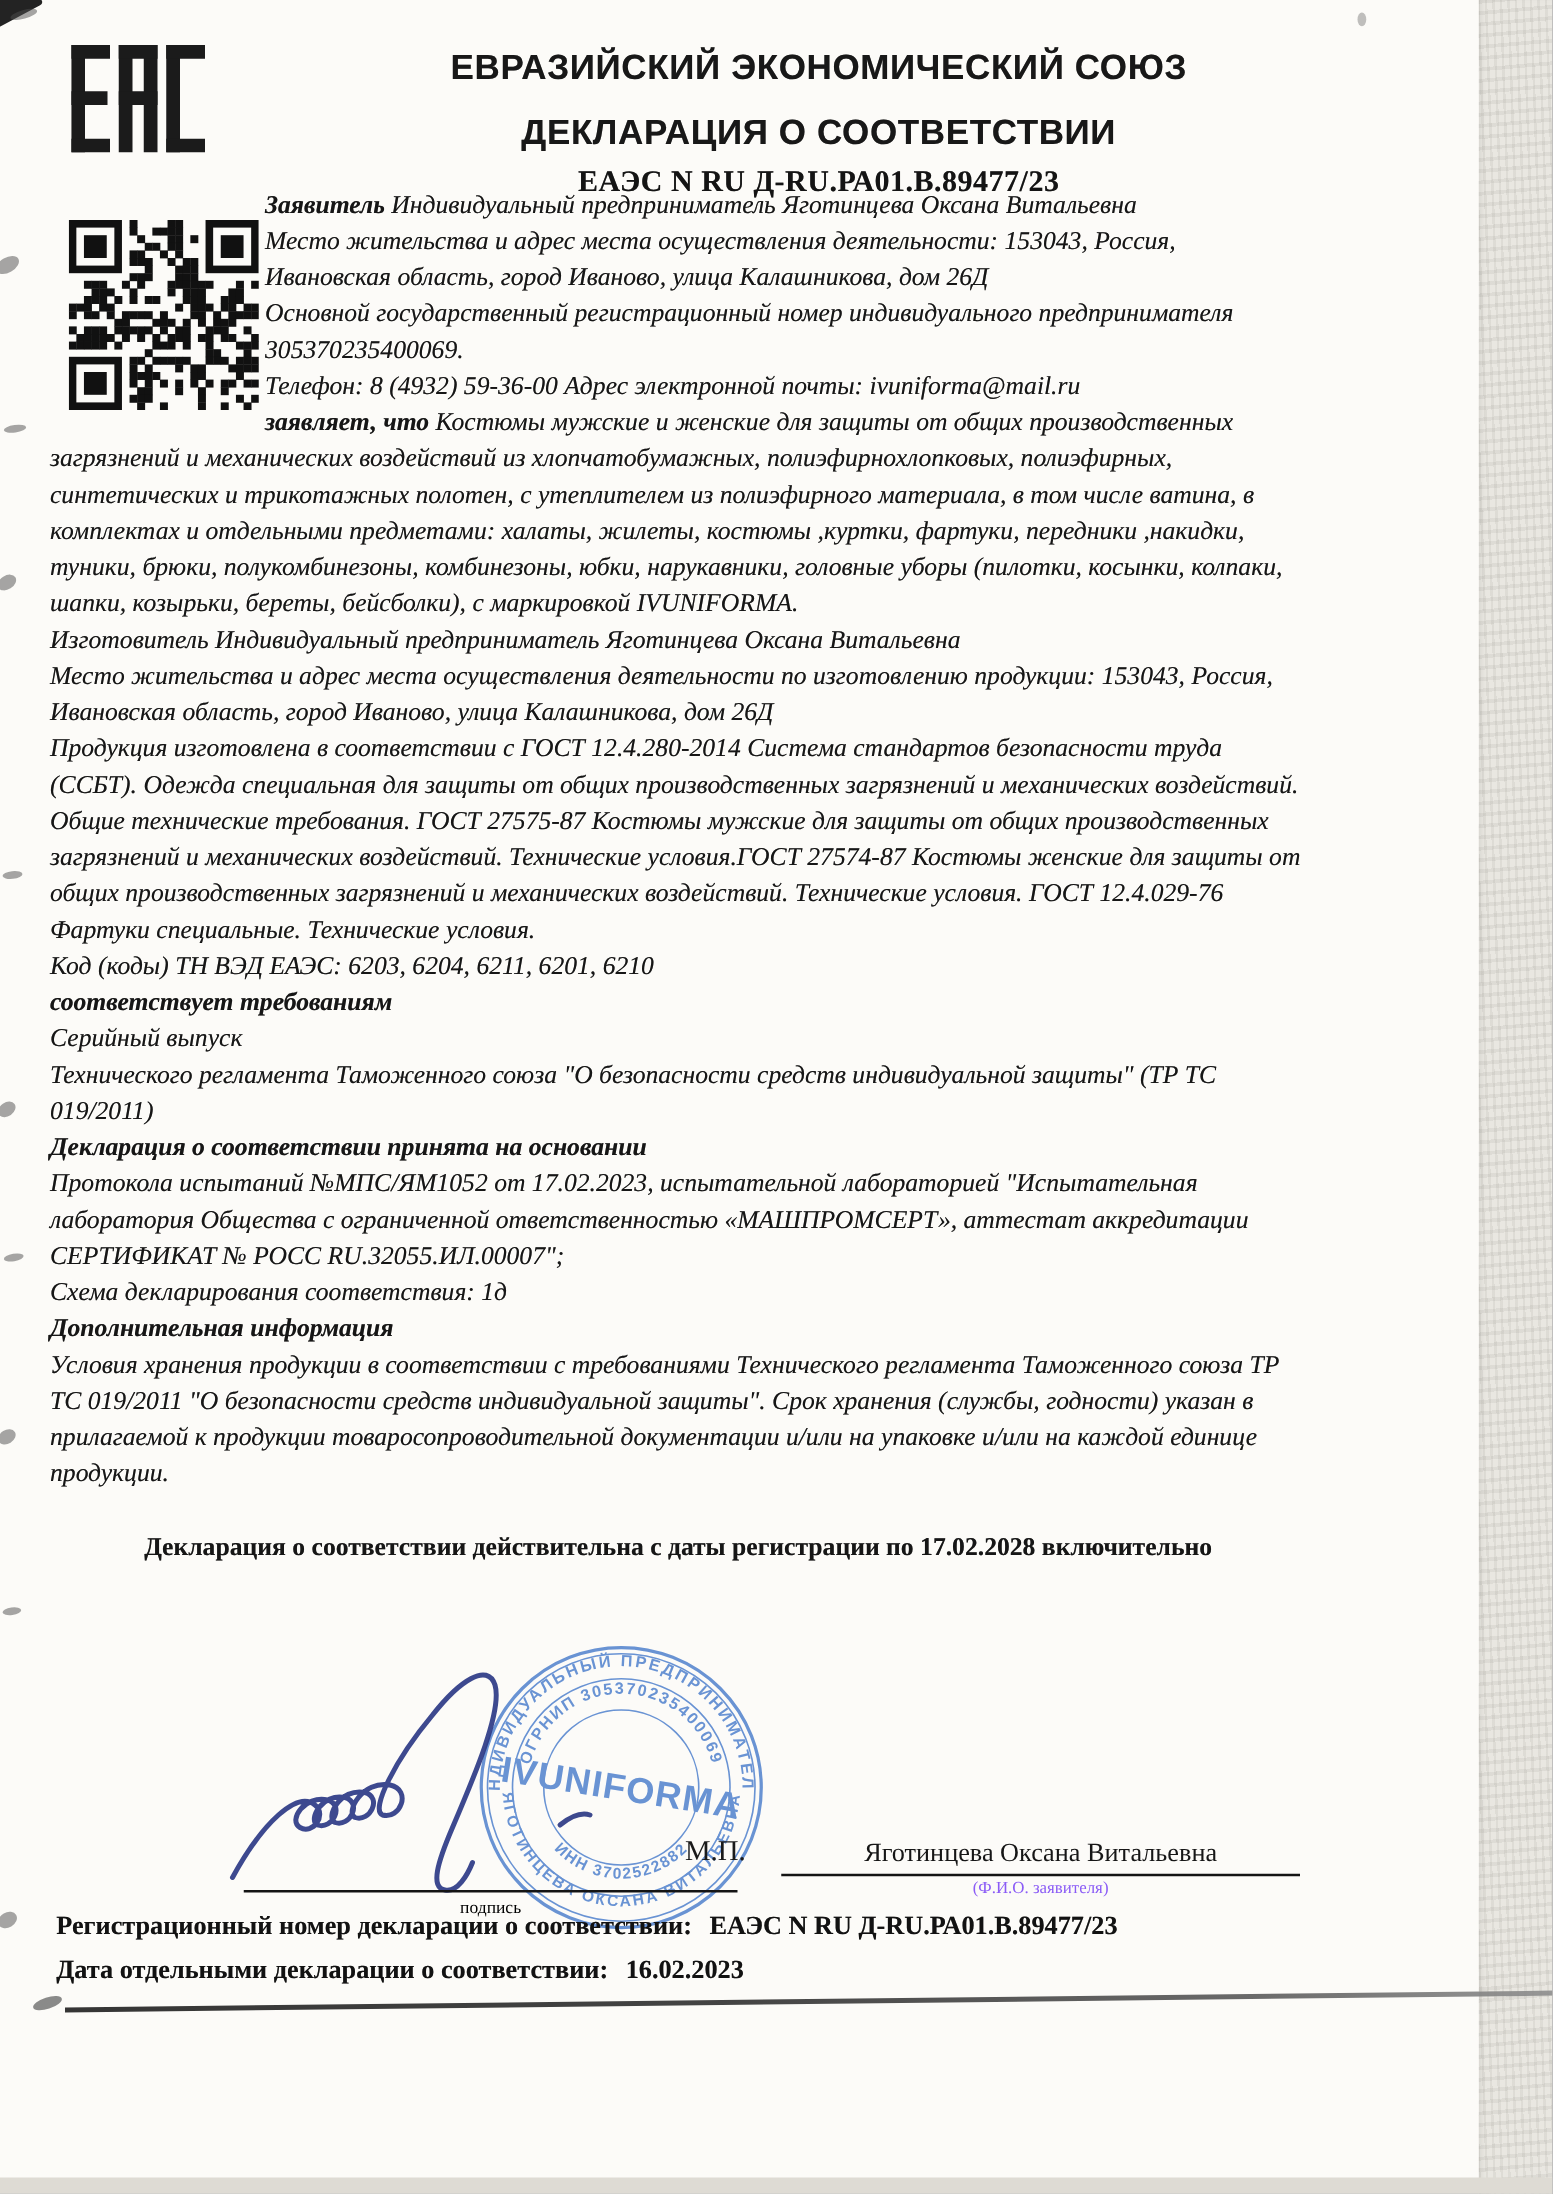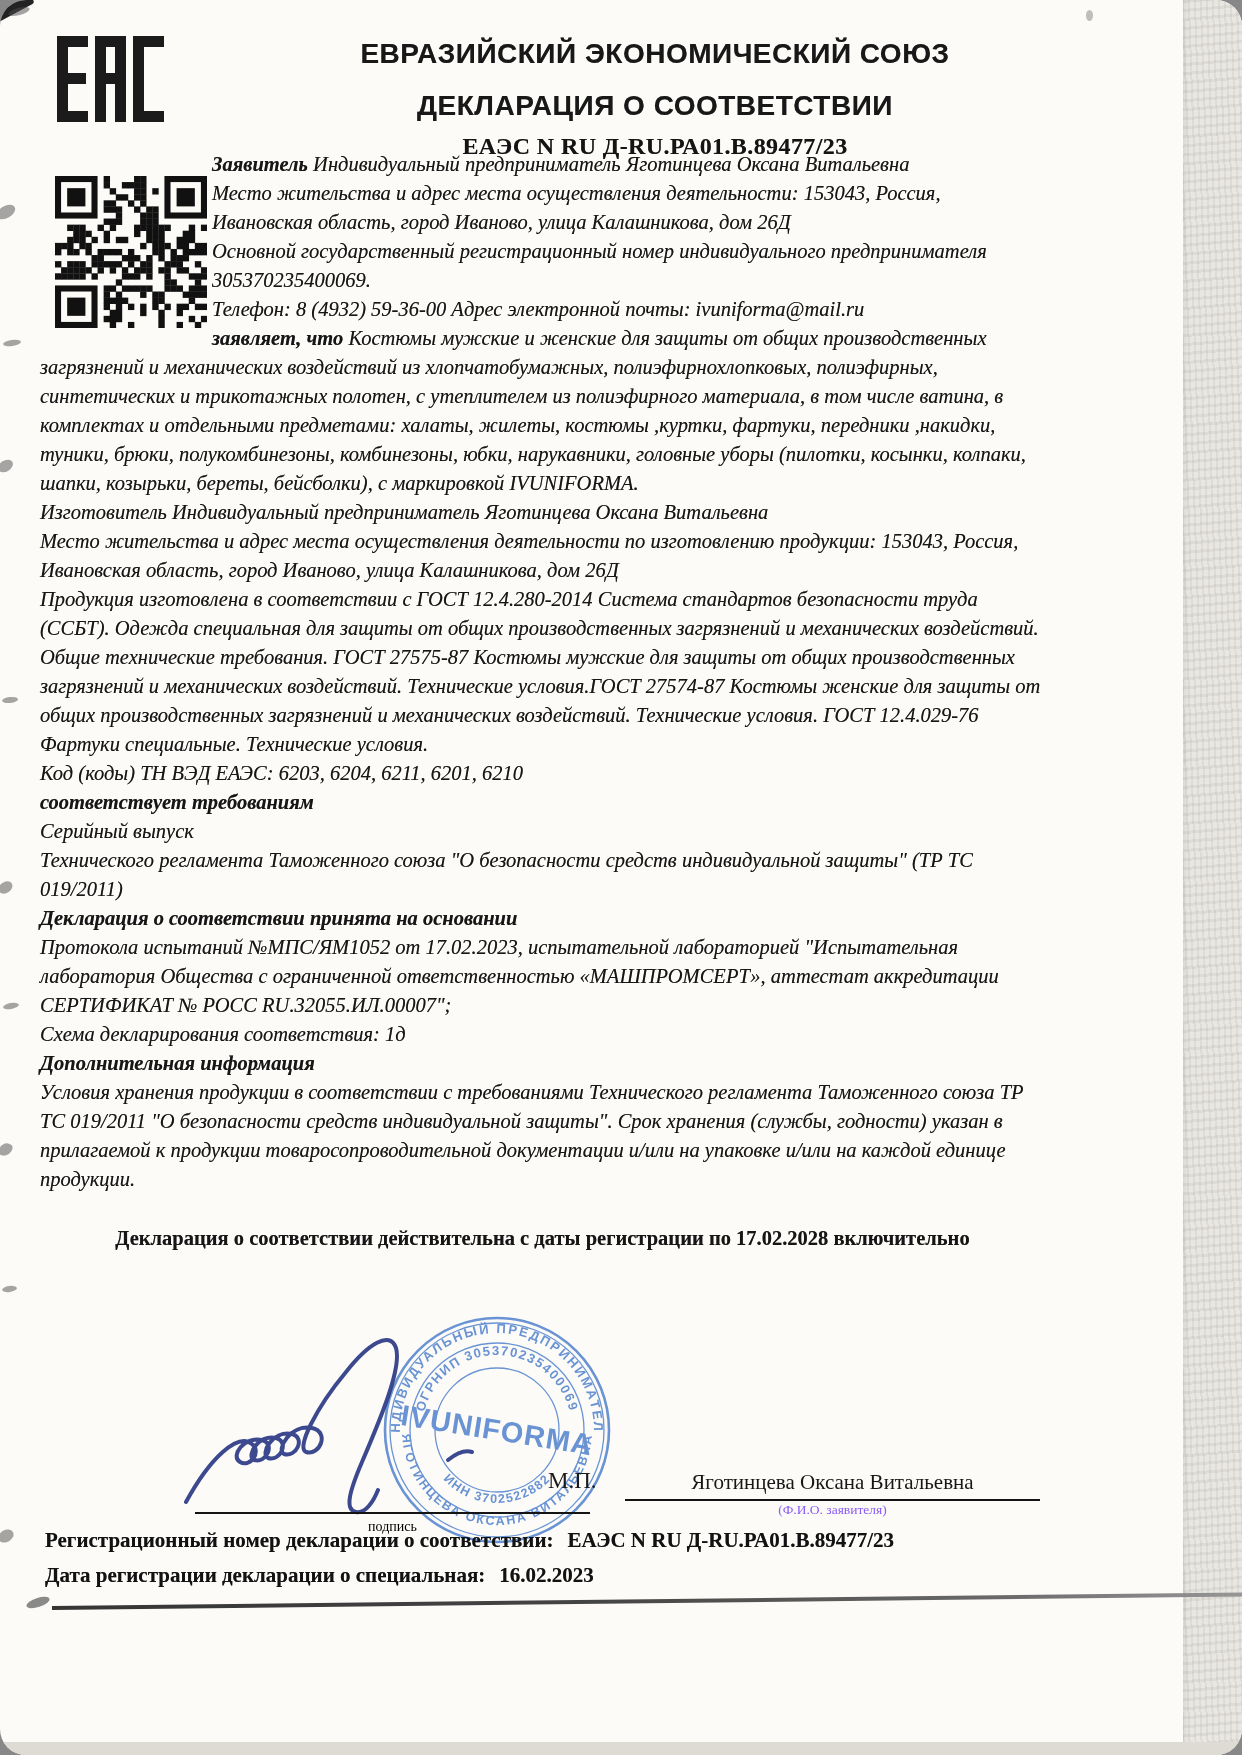--- a/index.html
+++ b/index.html
@@ -1,19 +1,19 @@
 <!DOCTYPE html>
 <html><head>
 <meta charset="utf-8">
 <style>
   html,body{margin:0;padding:0;background:#888;}
   .page{
     position:relative;width:1242px;height:1755px;margin:0 auto;
     background:#fcfbf8;overflow:hidden;
-    font-family:"Liberation Serif","DejaVu Serif",serif;color:#1d1d1d;border-radius:26px;
+    font-family:"Liberation Serif","DejaVu Serif",serif;color:#1d1d1d;
   }
   
   .right-band{
     position:absolute;top:0;right:0;width:59px;height:100%;
     background:
       repeating-linear-gradient(175deg, rgba(120,118,110,.10) 0 3px, rgba(0,0,0,0) 3px 9px),
       repeating-linear-gradient(88deg, rgba(140,138,128,.12) 0 2px, rgba(0,0,0,0) 2px 6px),
       #e9e7e1;
     box-shadow:inset 4px 0 6px -3px rgba(0,0,0,.10);
   }
@@ -409,16 +409,16 @@
   <div class="name-wrap">
     <div class="name">Яготинцева Оксана Витальевна</div>
     <div class="name-line"></div>
     <div class="fio-caption">(Ф.И.О. заявителя)</div>
   </div>
 
   <div class="foot-line fl1">
     <span>Регистрационный номер декларации о соответствии:</span><span class="val">ЕАЭС N RU Д-RU.РА01.В.89477/23</span>
   </div>
   <div class="foot-line fl2">
-    <span>Дата регистрации декларации о специальная:</span><span class="val">16.02.2023</span>
+    <span>Дата отдельными декларации о соответствии:</span><span class="val">16.02.2023</span>
   </div>
 
 </div>
 
 </body></html>

